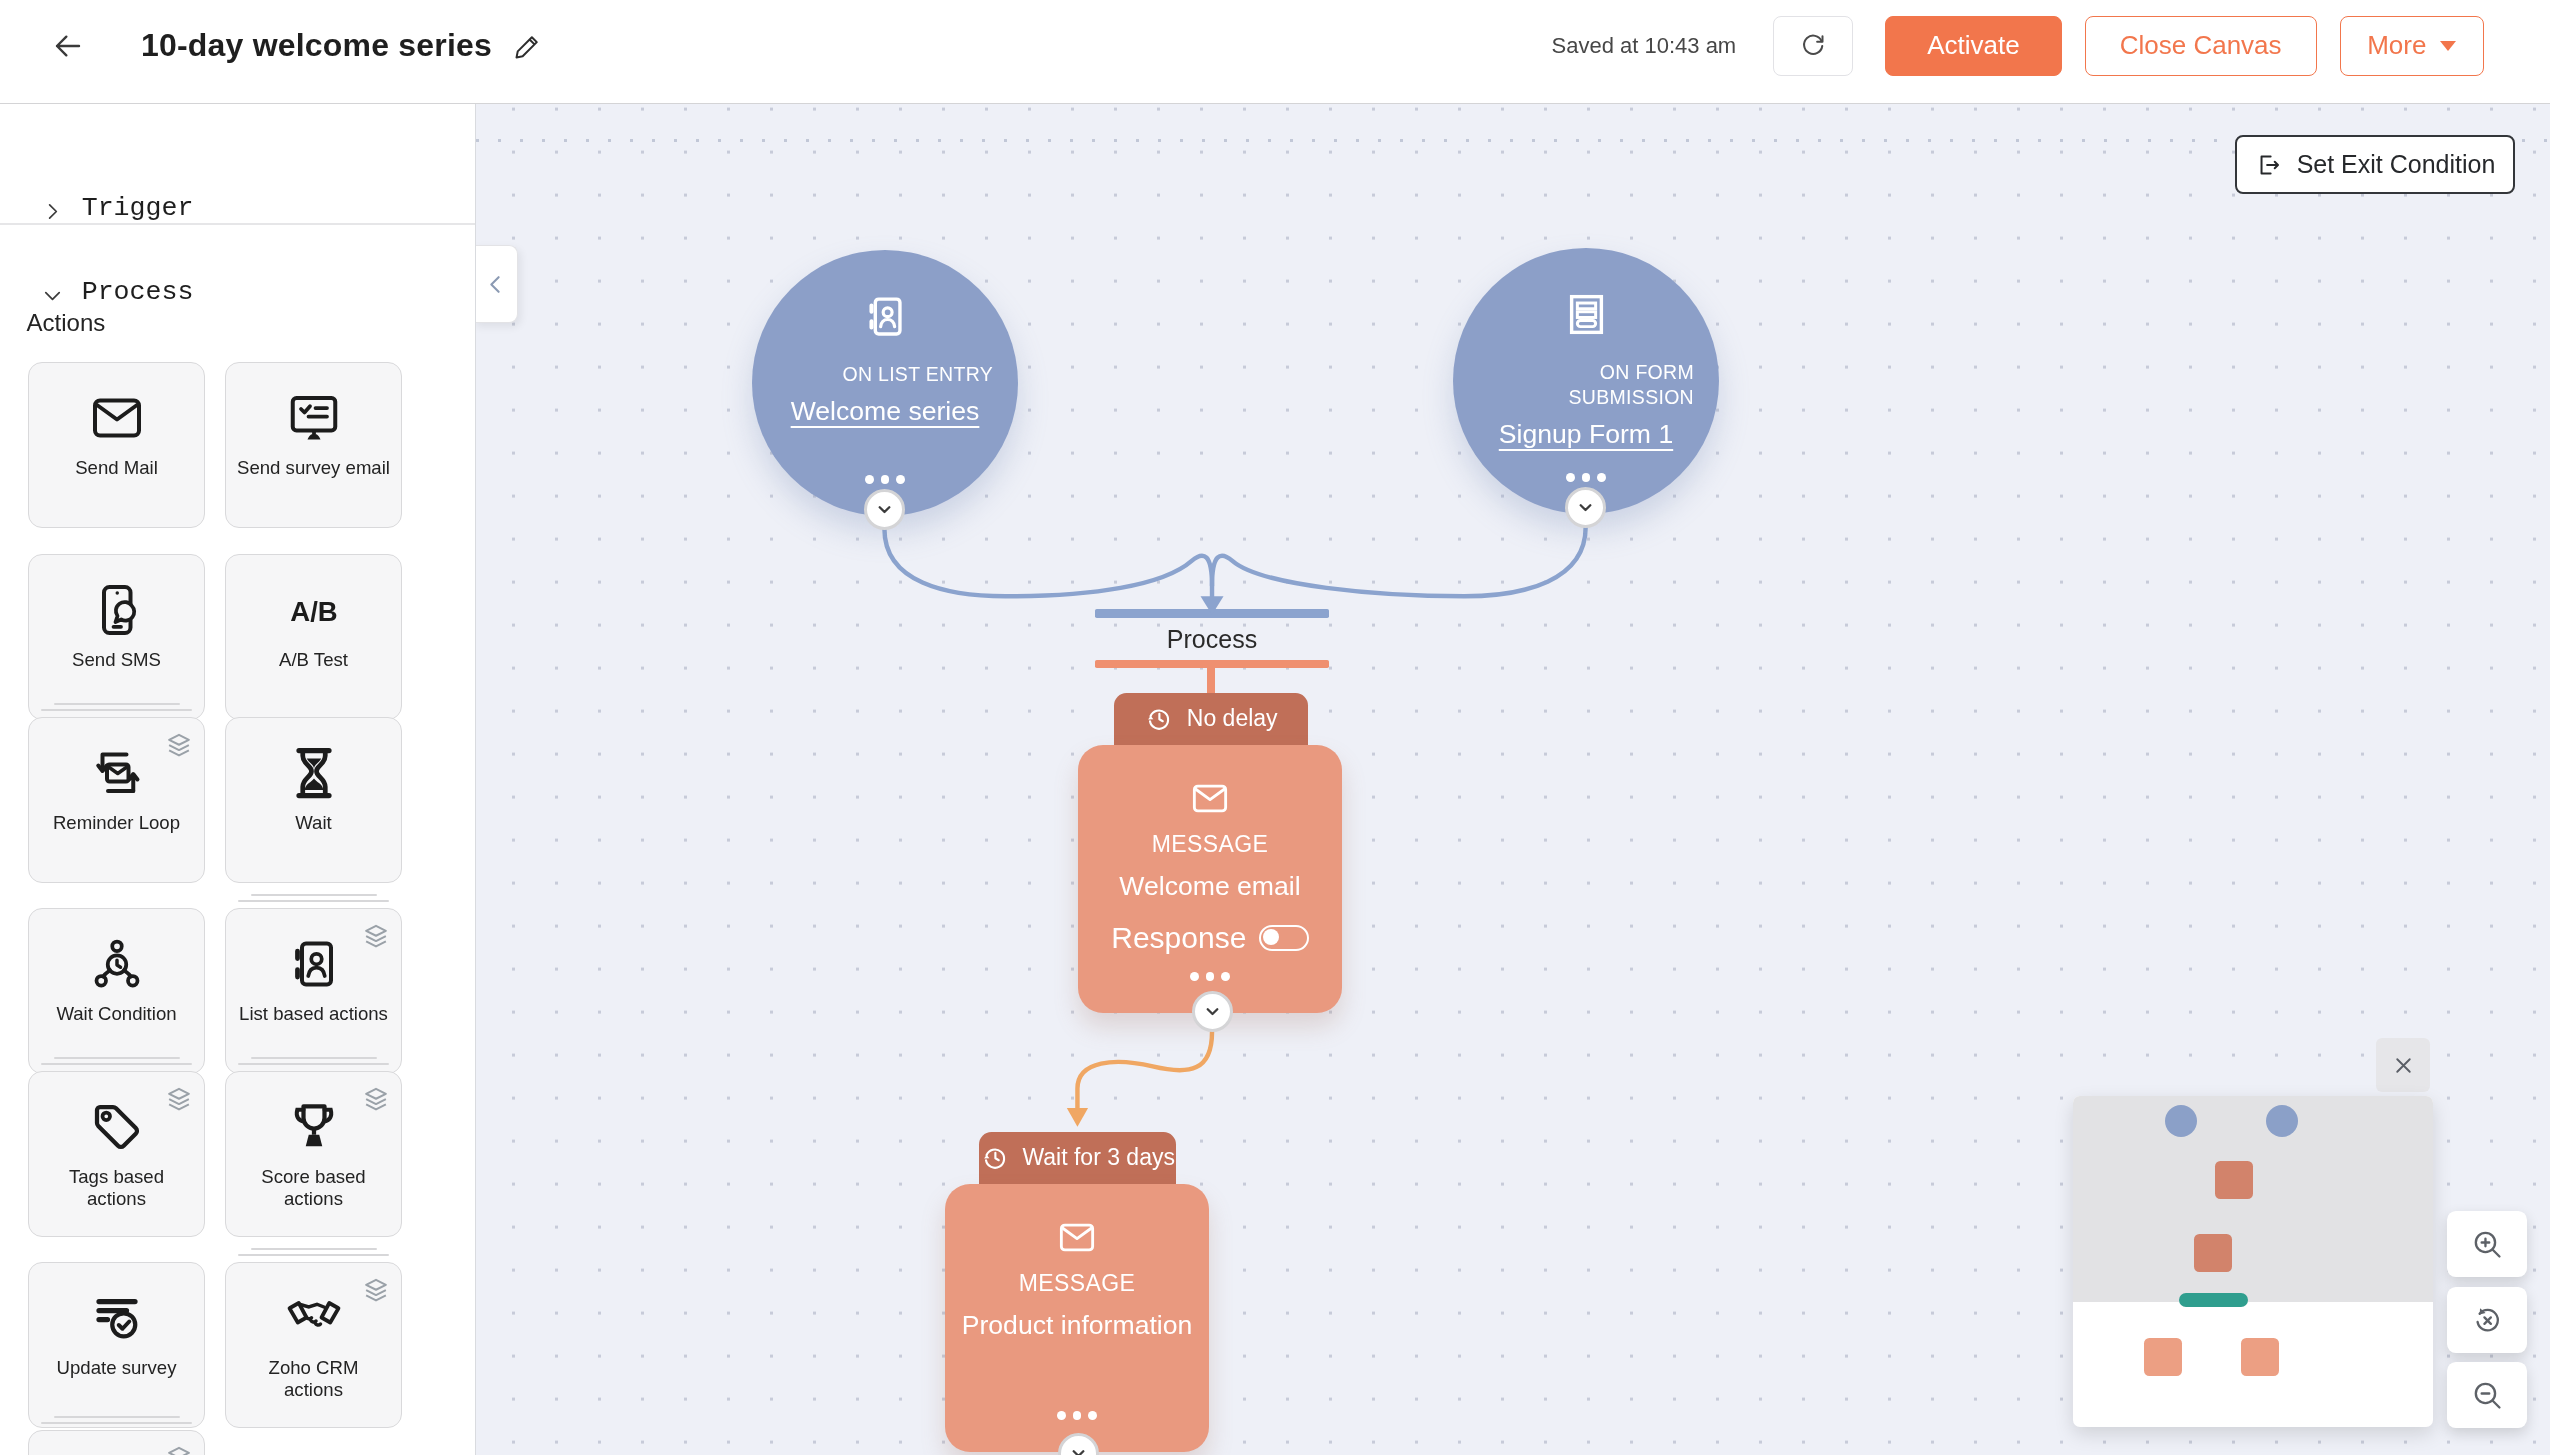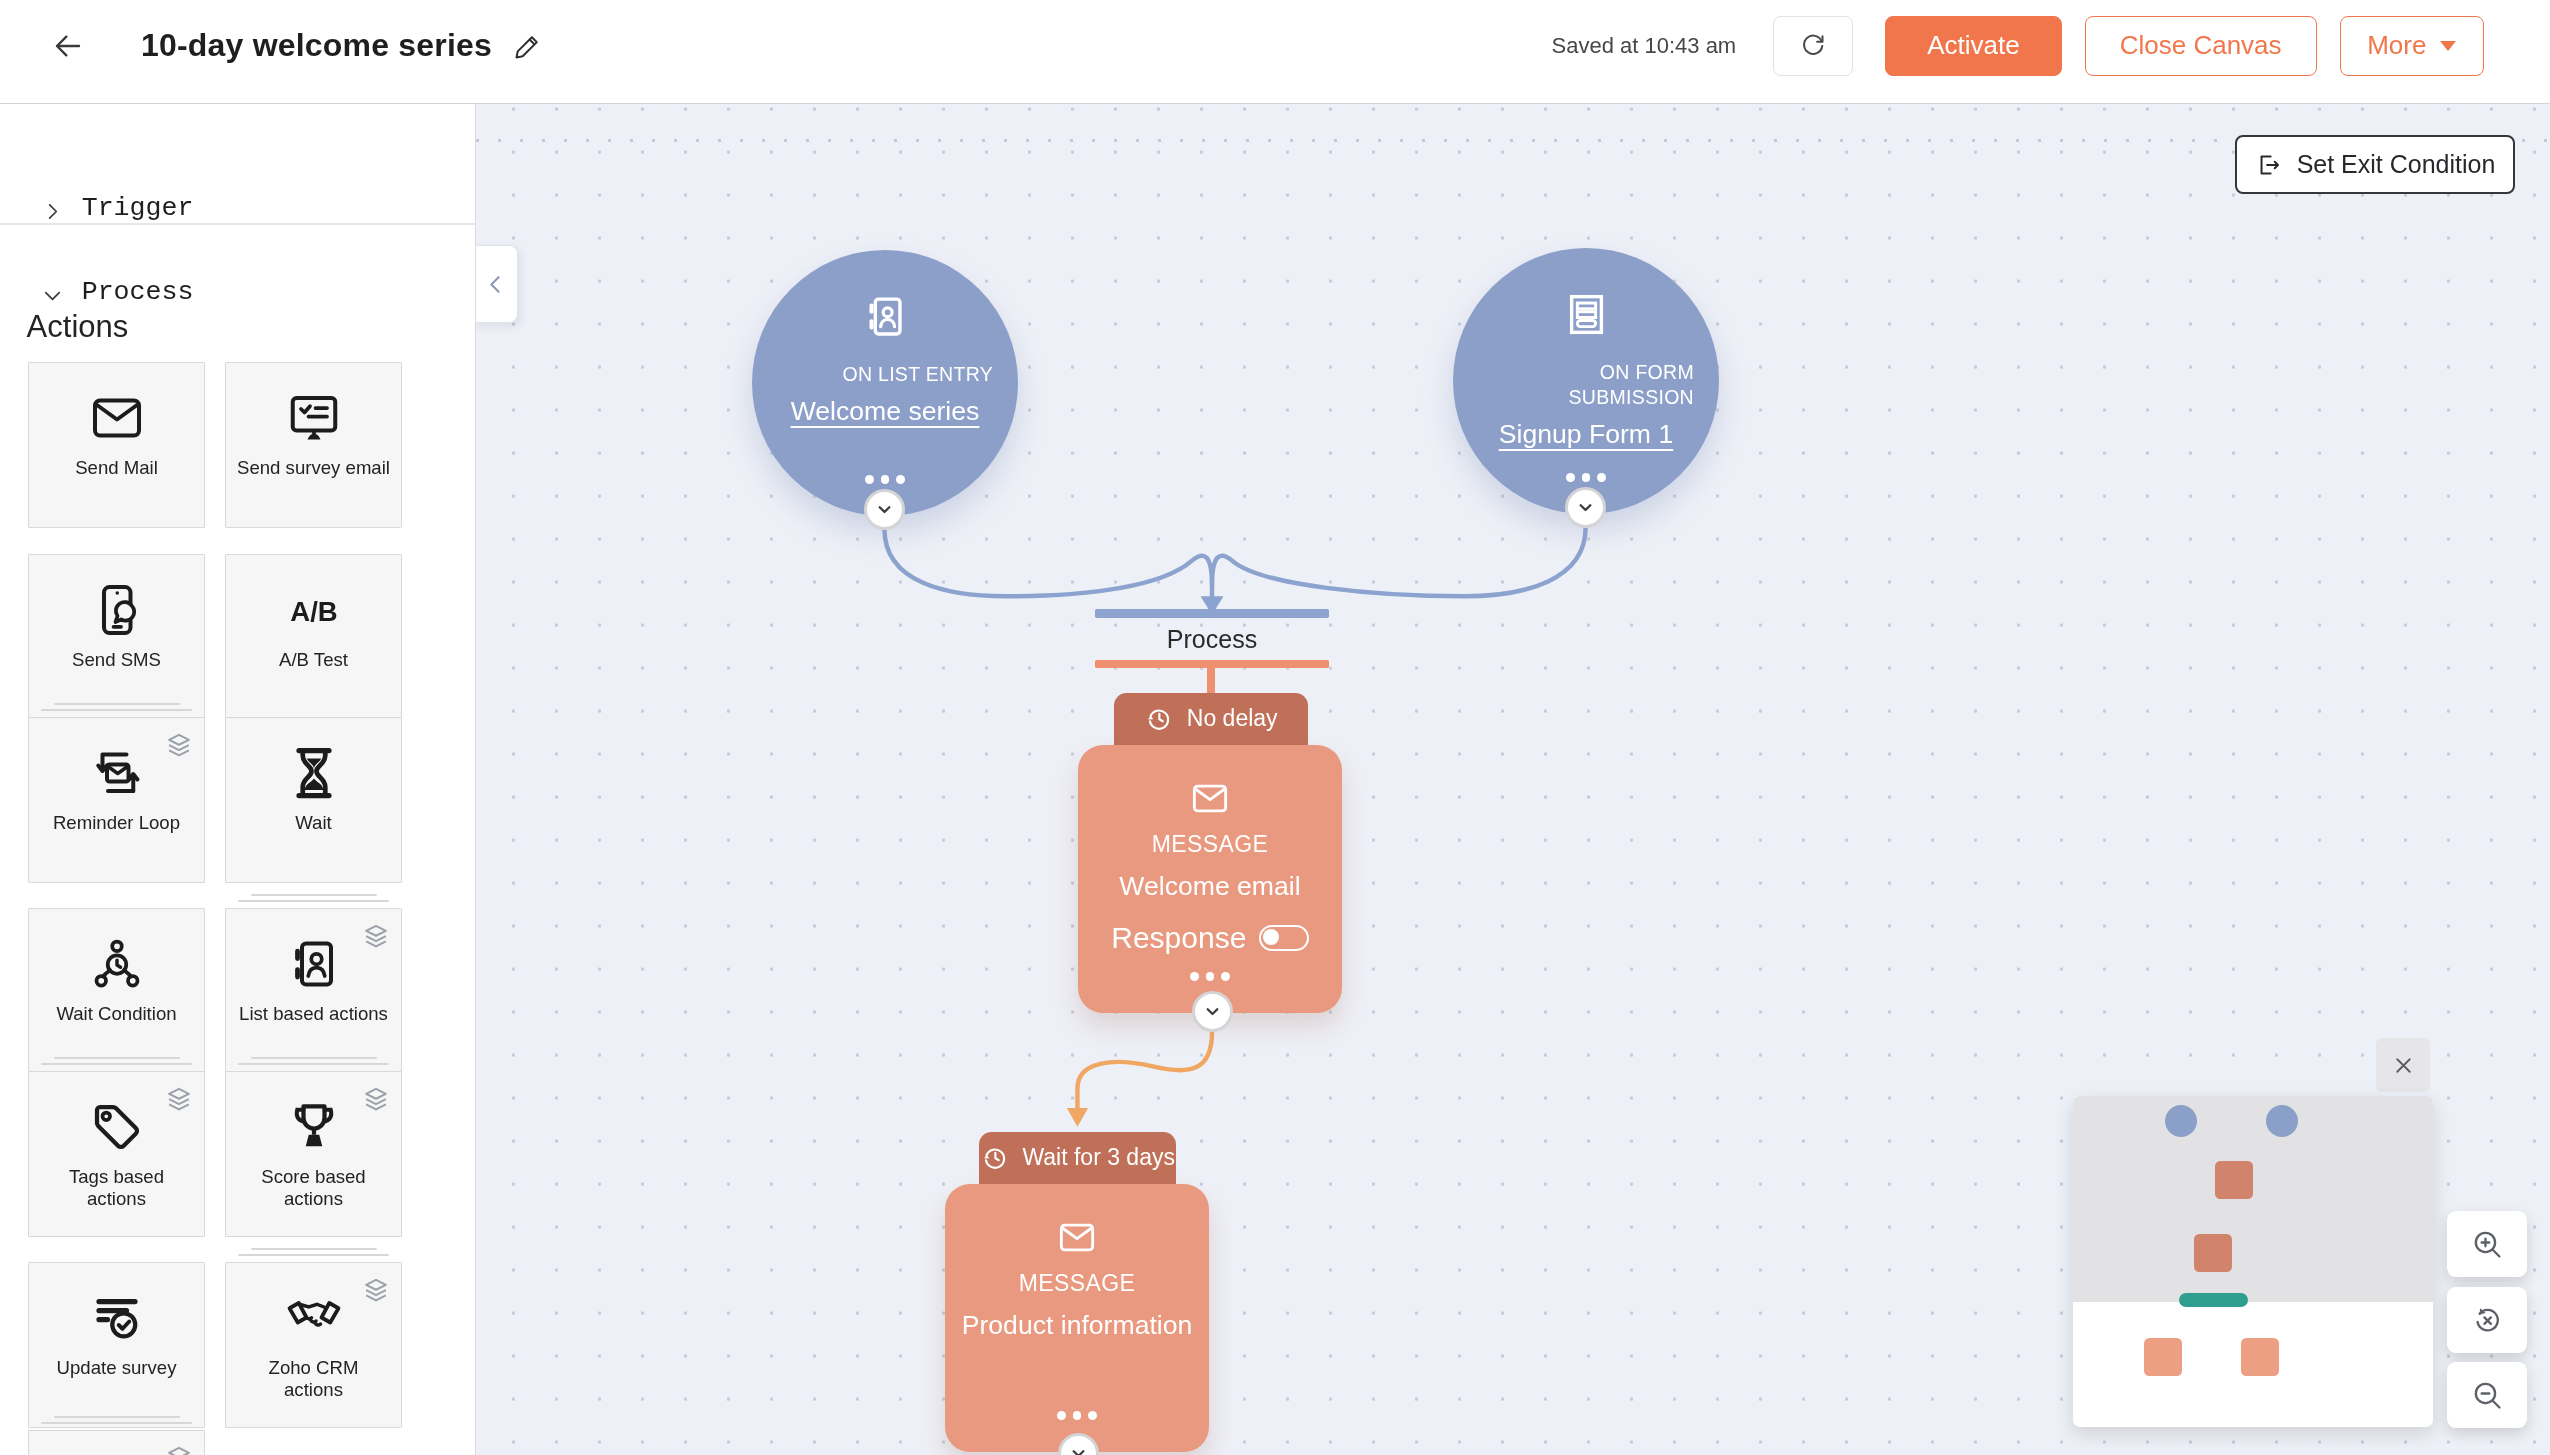--- a/index.html
+++ b/index.html
@@ -28,23 +28,23 @@
 
   
   .sidebar { position:absolute; left:0; top:104px; width:476px; height:1352px; background:#fff;
              border-right:1.8px solid #d9dbdf; overflow:hidden; z-index:15; }
   .side-row { position:absolute; left:7px; width:100%; display:flex; align-items:flex-end; cursor:pointer;font-family:Liberation Mono, monospace; }
   .side-row .chev { width:23px; height:23px; margin-left:34px; color:#3c3c3c; }
   .side-row .side-label { font-size:26.6px; color:#1e1e1e; margin-left:17.7px; }
   .row-trigger { top:0; height:119px; }
   .side-divider { position:absolute; top:119px; left:0; width:100%; height:1.8px; background:#e6e6e8; }
   .row-process { top:120px; height:83px; }
-  .actions-heading { position:absolute; top:205px; left:26.6px; font-size:31px; color:#242424; }
+  .actions-heading { position:absolute; top:205px; left:26.6px; font-size:24px; color:#242424; }
   .action-card { position:absolute; width:177px; height:166px; background:#f6f6f7; border:1.8px solid #d9d9db;
-                 border-radius:1px; cursor:grab; }
+                 border-radius:14px; cursor:grab; }
   .action-card .card-icon { position:absolute; top:25px; left:50%; transform:translateX(-50%); width:60px; height:60px; color:#1c1c1c; }
   .action-card .card-label { position:absolute; top:94px; left:10.6px; right:10.6px; text-align:center;
                              font-size:18.6px; line-height:22px; color:#232323; }
   .action-card.stacked::before, .action-card.stacked::after { content:""; position:absolute; border-top:2.7px solid #d7d7d9; border-radius:2.7px; }
   .action-card.stacked::before { top:-8.9px; left:7%; width:86%; }
   .action-card.stacked::after  { top:-15px; left:14%; width:72%; }
   .layers-badge { position:absolute; top:10.6px; right:8.9px; width:32px; height:32px; color:#9aa1a8; }
 
   
   .canvas { position:absolute; left:476px; top:104px; width:2075px; height:1352px; background:#eef0f7; overflow:hidden;

